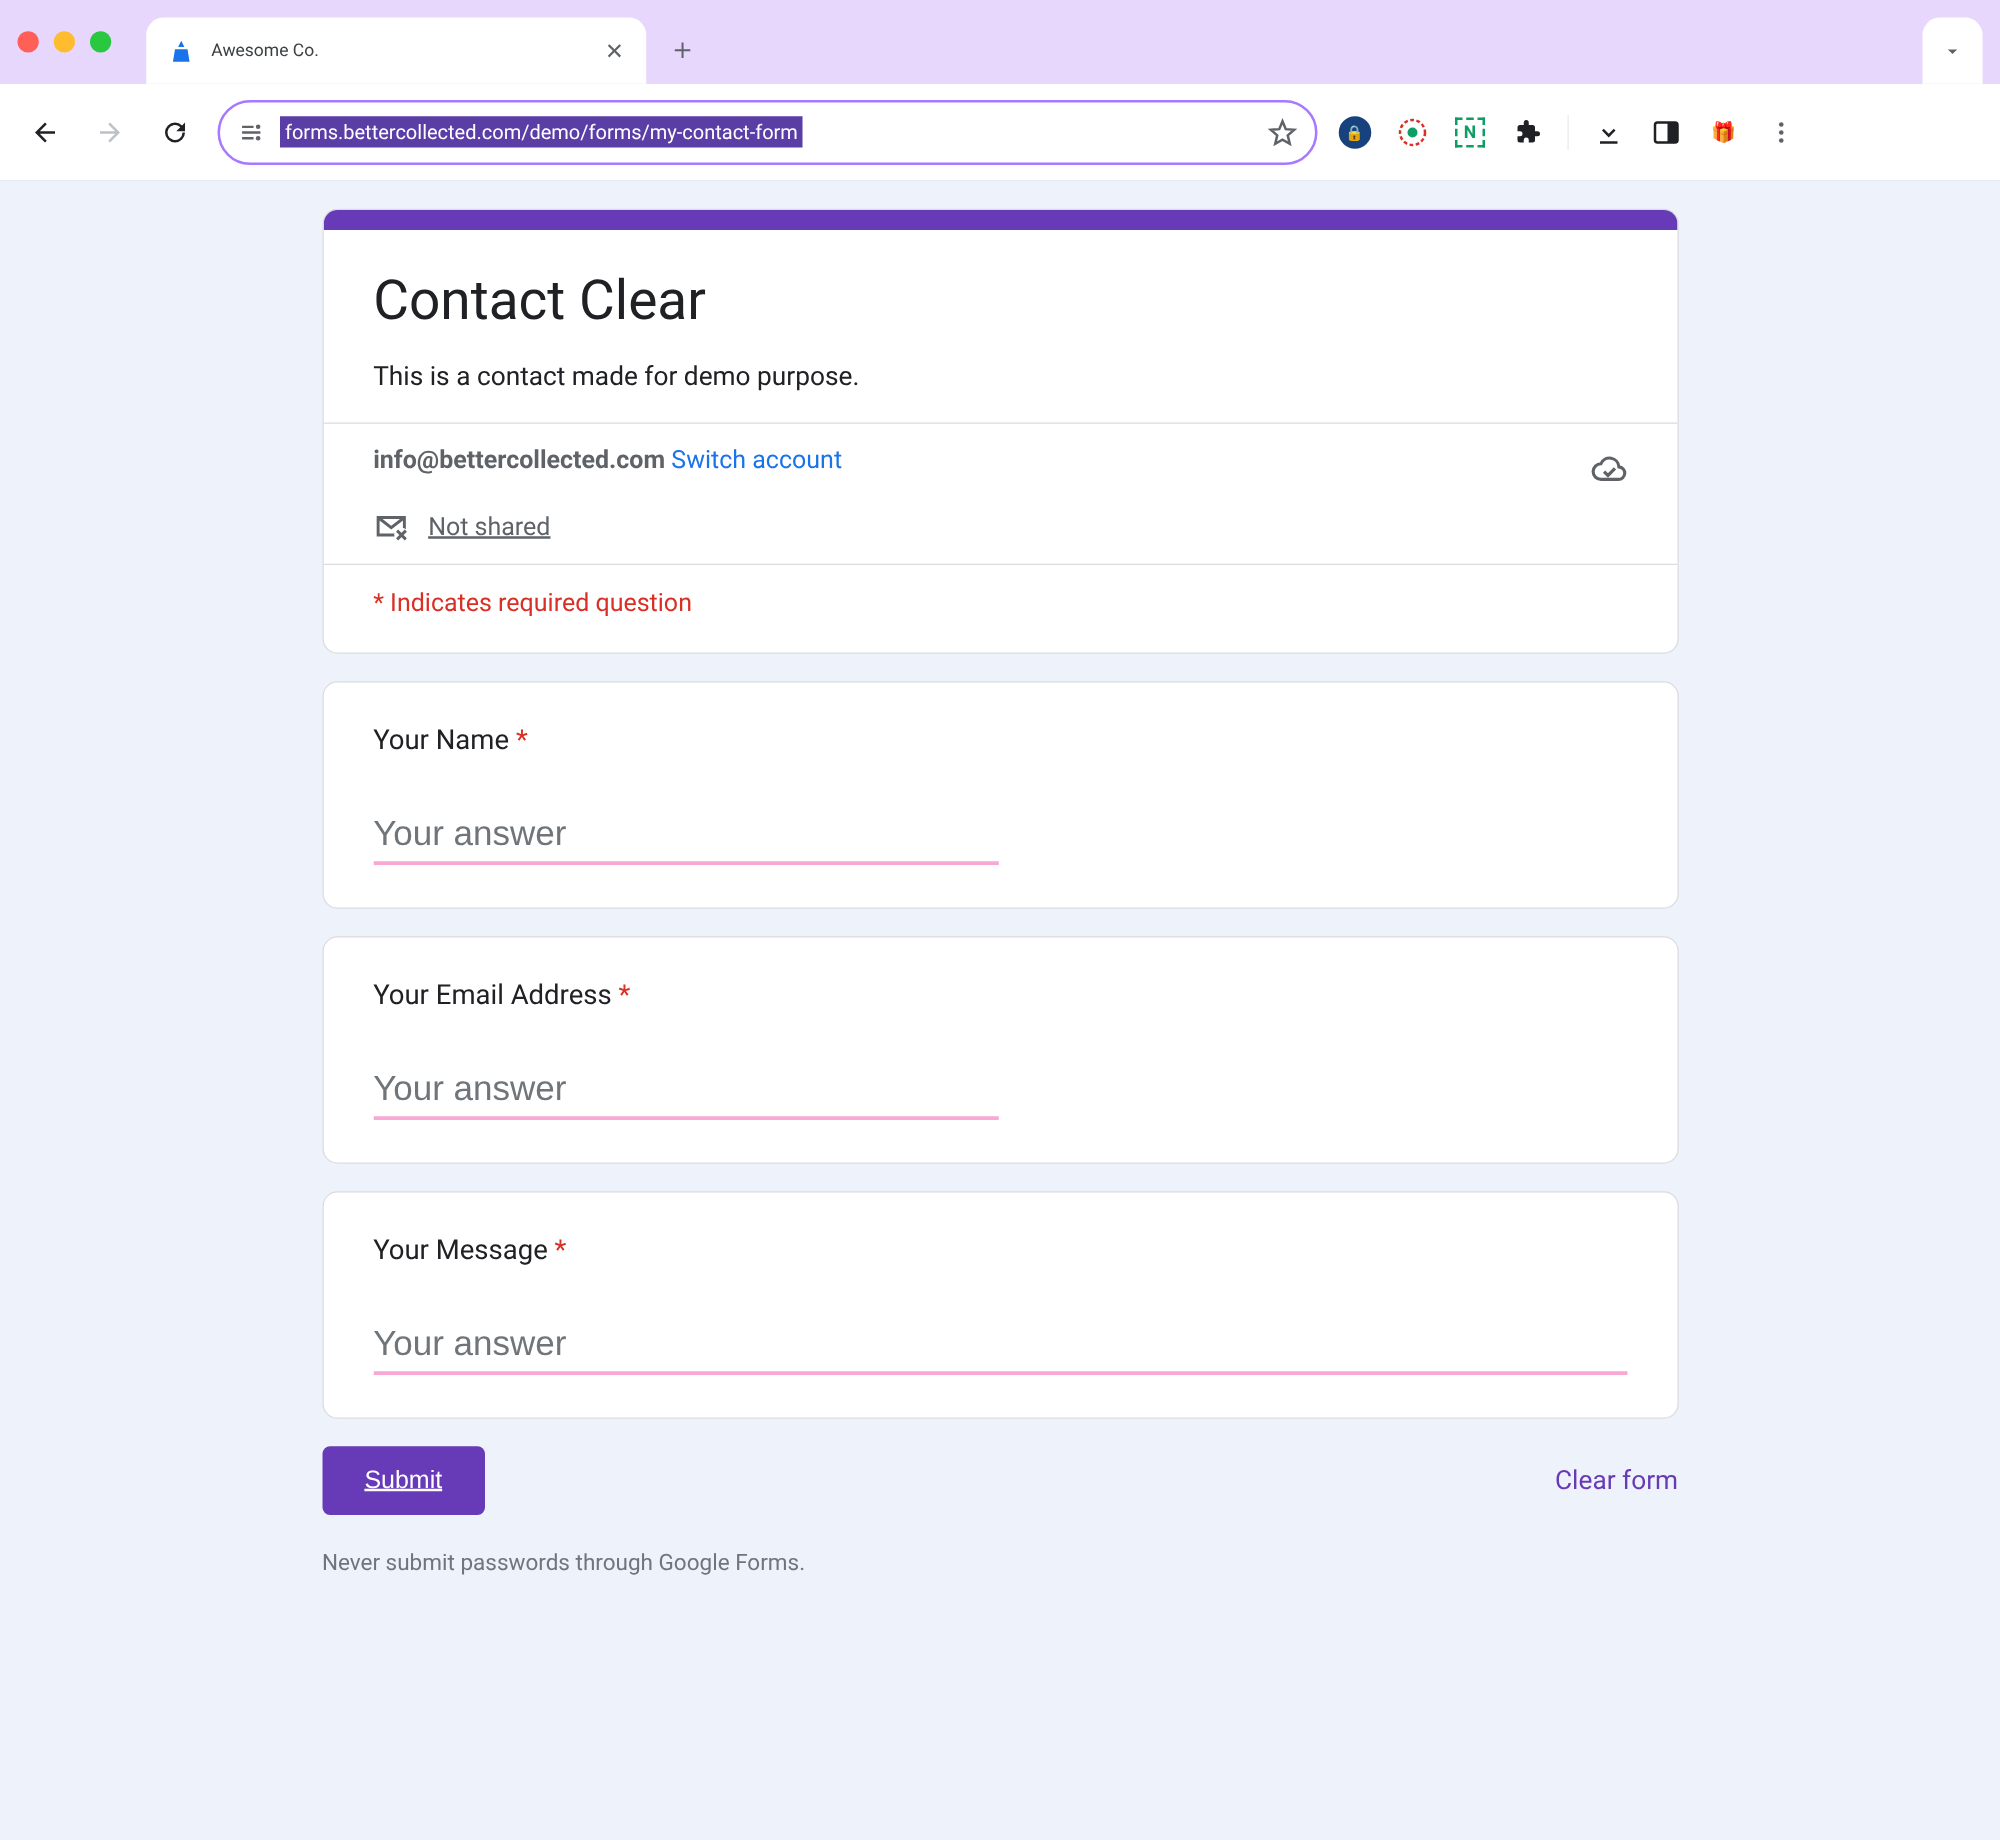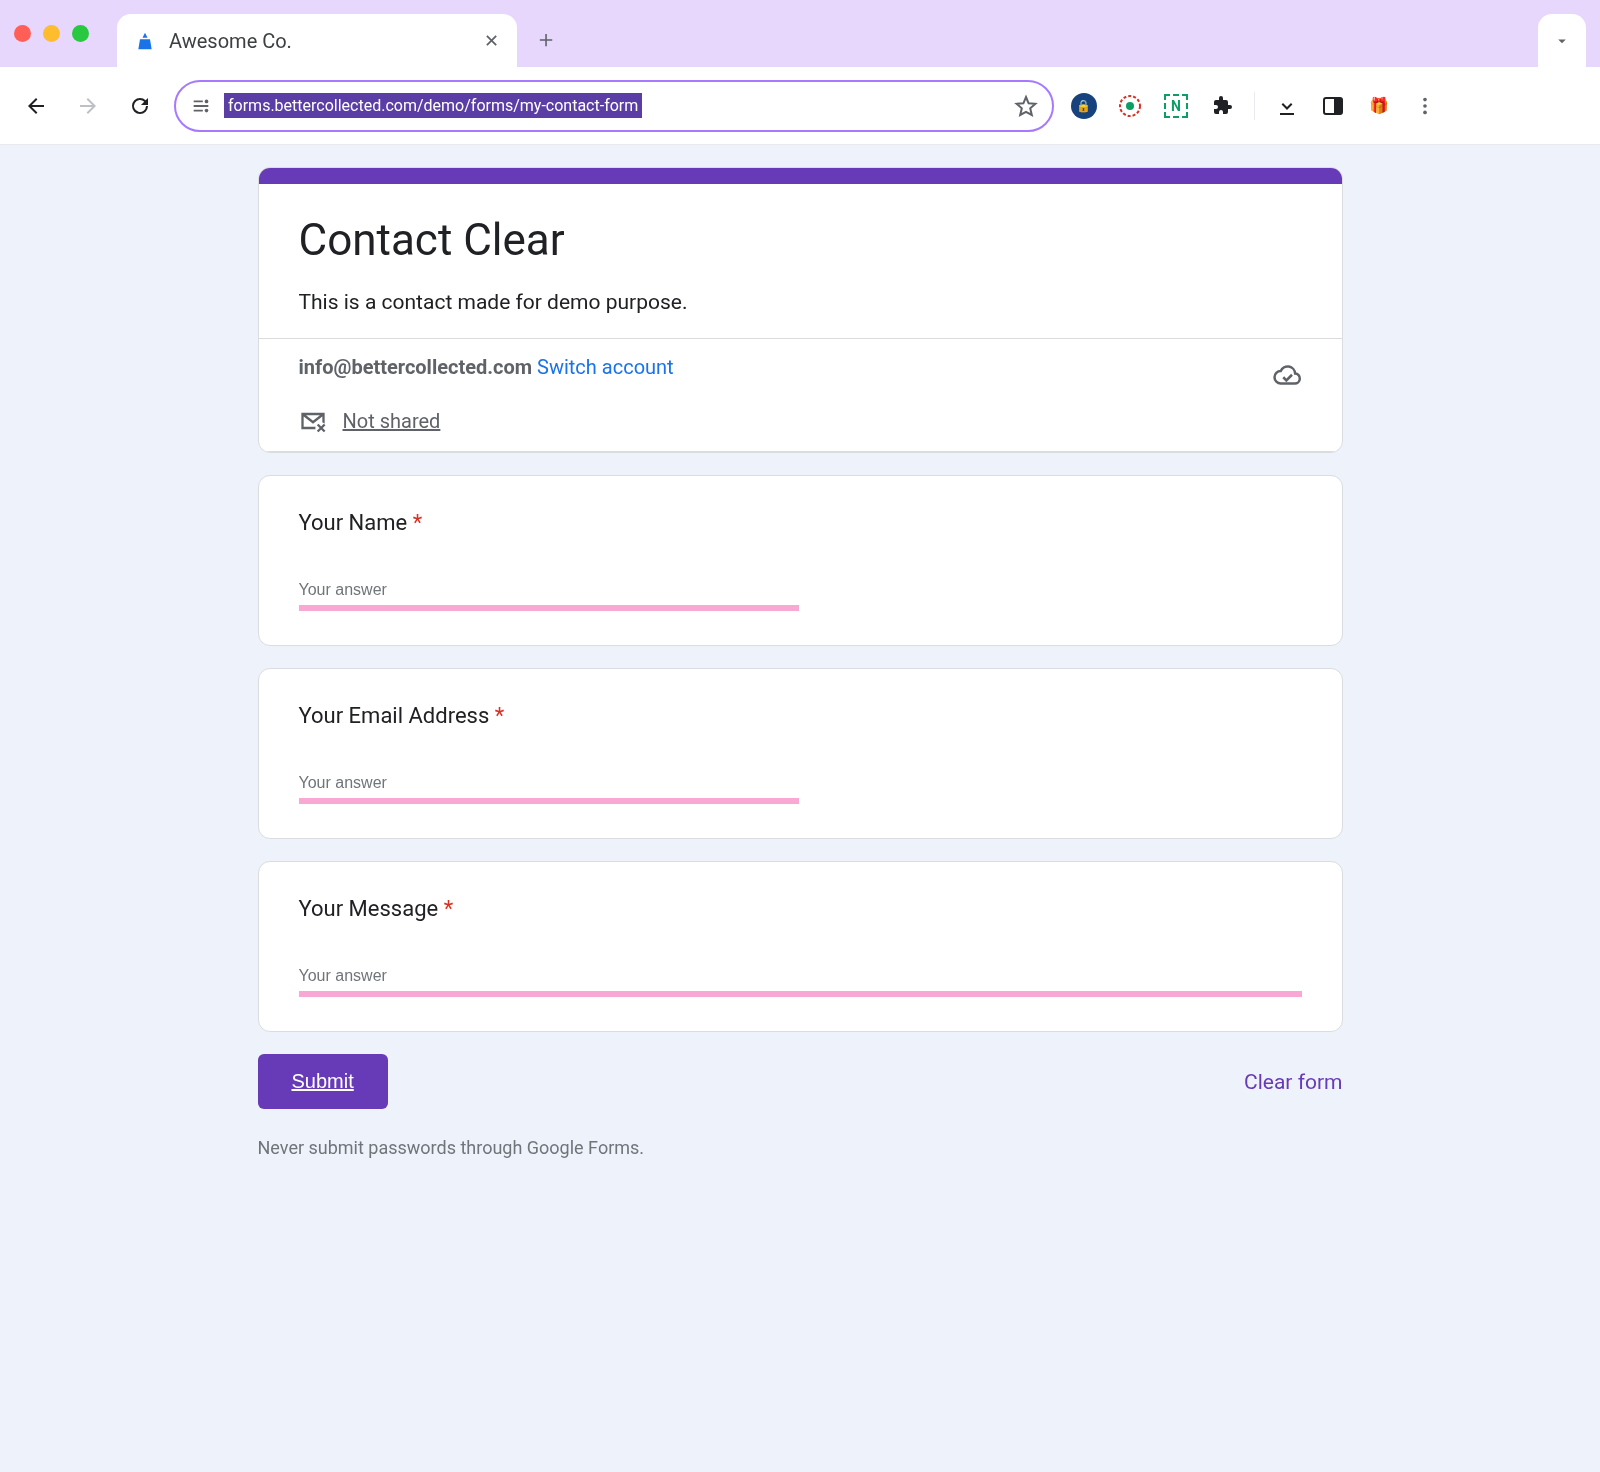--- a/index.html
+++ b/index.html
@@ -31,21 +31,21 @@
       border-radius: 14px 14px 0 0;
       height: 53px;
       min-width: 400px;
       display: flex;
       align-items: center;
       padding: 0 18px;
       margin-top: 14px;
       gap: 14px;
       position: relative;
     }
-    .tab-title { font-size: 20px; color: #3c4043; flex:1; }
+    .tab-title { font-size: 14px; color: #3c4043; flex:1; }
     .favicon { width:20px; height:20px; border-radius:4px; display:flex; align-items:center; justify-content:center; color:#1a73e8; font-weight:bold; font-size:16px;}
     .close-x { font-size: 18px; color:#5f6368; cursor:pointer; }
     .new-tab-btn { width:42px; height:42px; display:flex; align-items:center; justify-content:center; font-size:24px; color:#5f6368; margin-left:8px; margin-top:10px; cursor:pointer;}
     .tabs-chevron { position:absolute; right:14px; top:14px; background:#fff; border-radius:14px 14px 0 0; height:53px; width:48px; display:flex; align-items:center; justify-content:center; font-size:20px; color:#5f6368;}
 
     .toolbar-row {
       height: 78px;
       background: #fff;
       display:flex;
       align-items:center;
@@ -116,22 +116,22 @@
     .cloud-badge { position:absolute; right:40px; top:22px; color:#5f6368;}
 
     .required-row { padding:18px 40px 28px 40px; color:#d93025; font-size:20px;}
 
     .q-card { padding: 34px 40px; }
     .q-label { font-size:22px; color:#202124; margin-bottom:40px; }
     .req-star { color:#d93025; }
     .q-input {
       width:500px;
       border:none;
-      border-bottom:6px solid #f9a8d4;
-      font-size:16px;
+      border-bottom:3px solid #f9a8d4;
+      font-size:28px;
       padding:6px 0;
       outline:none;
       color:#ec4899;
       background:transparent;
     }
     .q-input::placeholder { color:#70757a; }
     .q-input-wide { width:100%; }
 
     .actions-row {
       display:flex;
@@ -280,20 +280,21 @@
           </span>
           <span>Not shared</span>
         </div>
         <span class="cloud-badge">
           <svg viewBox="0 0 24 24" width="30" height="30">
               <path fill="none" stroke="#5f6368" stroke-width="2" d="M7 18a5 5 0 010-10 6 6 0 0111.5 2A4 4 0 0118 18H7z"></path>
               <path fill="none" stroke="#5f6368" stroke-width="2" d="M9 13l2.5 2.5L16 11"></path>
             </svg>
         </span>
       </div>
+      <div class="required-row">* Indicates required question</div>
     </div>
 
     <div class="card q-card">
       <div class="q-label">
         <span>Your Name</span>
         <span class="req-star"> *</span>
       </div>
       <input class="q-input" type="text" placeholder="Your answer" style="">
     </div>
 

